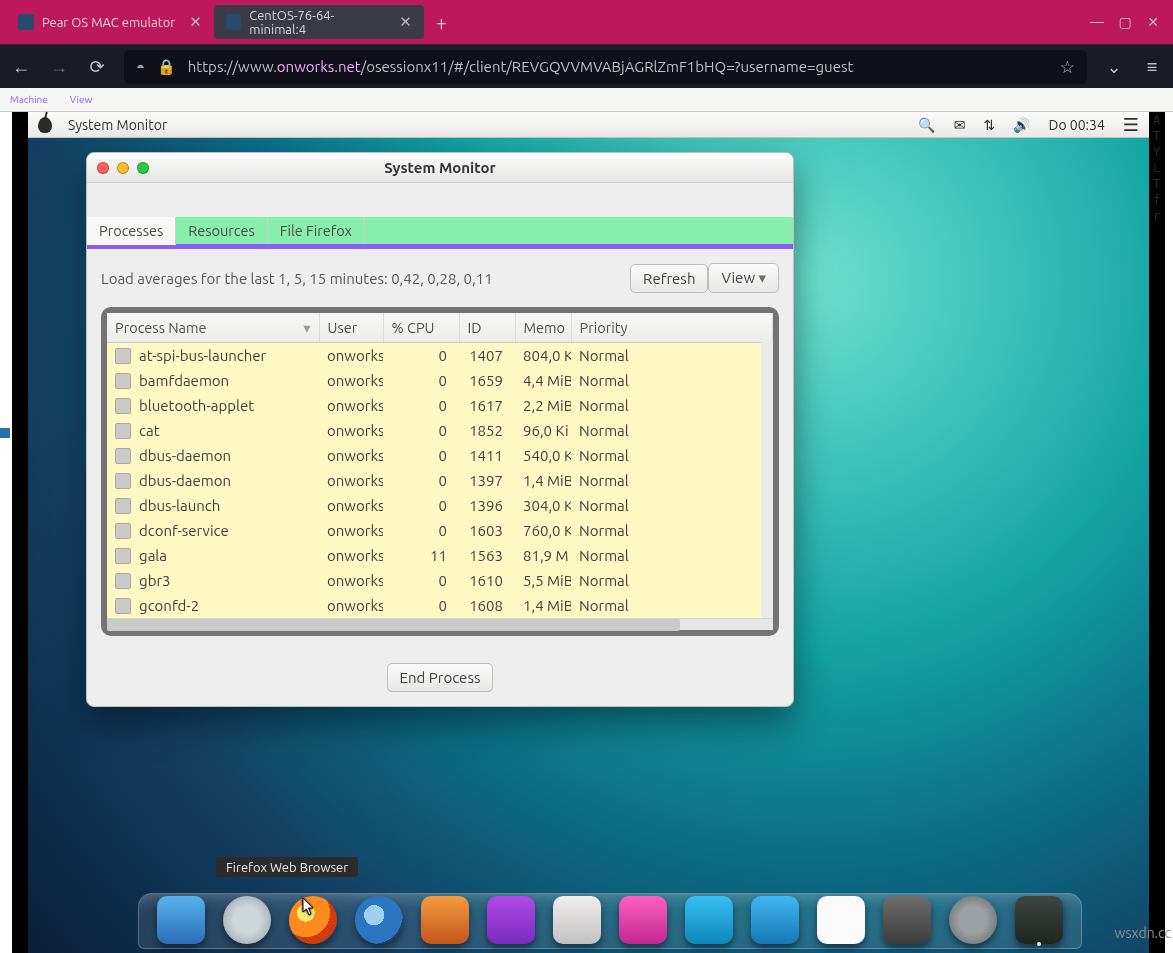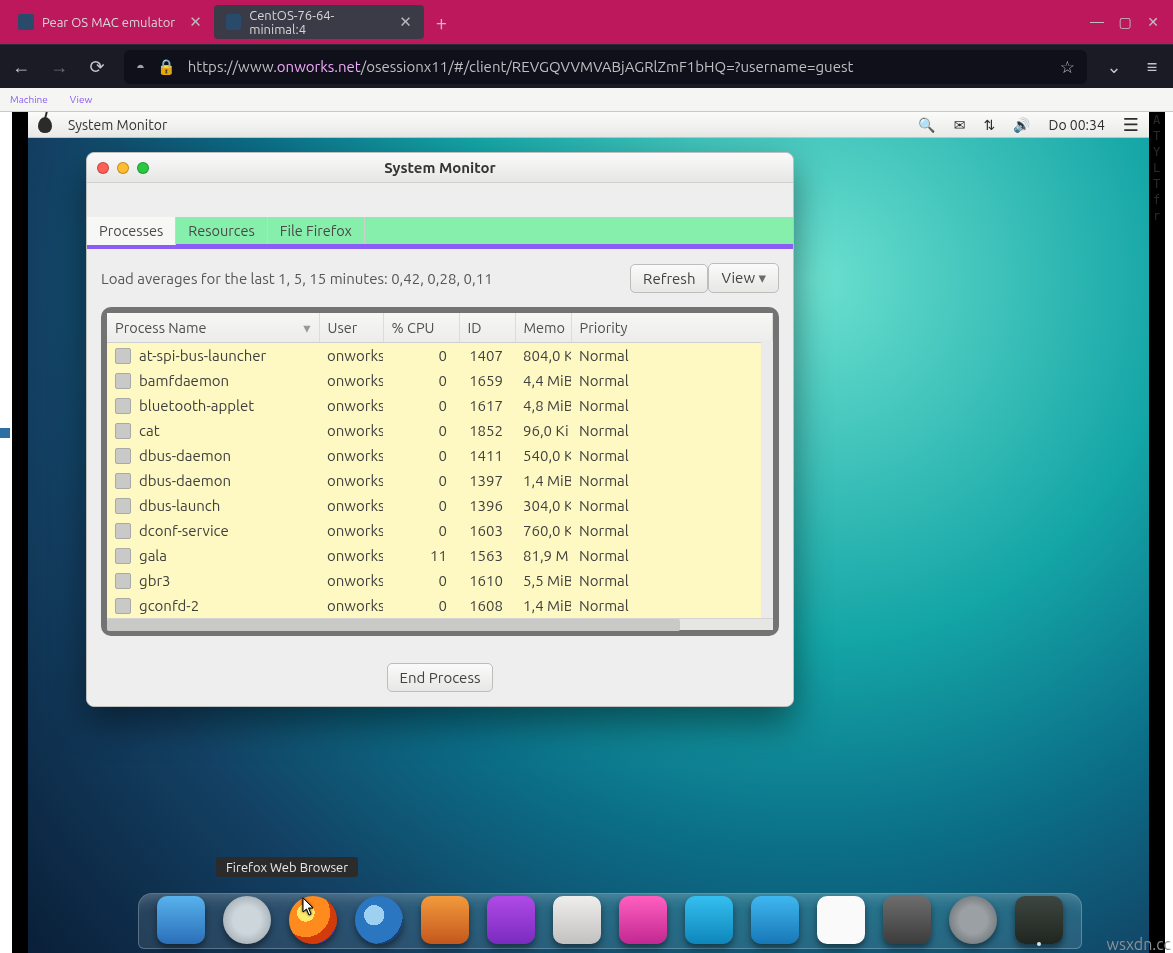--- a/index.html
+++ b/index.html
@@ -89,21 +89,21 @@
 .dock .app.round{ border-radius:50%; }
 .dot-ind{ width:4px;height:4px;background:#cdeafc;border-radius:50%;position:absolute;bottom:-2px;left:50%;transform:translateX(-50%); }
 .dock .slot{ position:relative; }
 
 .tooltip{ position:absolute; background:#2b2b2b; color:#eaeaea; font-size:13px; padding:3px 10px; border-radius:3px; white-space:nowrap;}
 .tooltip::after{ content:""; position:absolute; bottom:-5px; left:50%; transform:translateX(-50%); border:5px solid transparent; border-top-color:#2b2b2b;}
 
 .cursor{ position:absolute; width:14px; height:20px; pointer-events:none; }
 .cursor svg{ filter: drop-shadow(0 0 1px rgba(0,0,0,.9)); }
 
-.wm-corner{ position:absolute; right:2px; bottom:0; font-size:16px; color:#8f8f8f;text-align:right;}
+.wm-corner{ position:absolute; right:2px; bottom:12px; font-size:14px; color:#8f8f8f;text-align:right;}
 </style>
 </head>
 <body>
 
 <div class="fx-tabbar">
   <div class="fx-tab">
     <span class="ico" style="background:#2a4a6b"></span>
     <span>Pear OS MAC emulator </span>
     <span class="close">✕</span>
   </div>
@@ -225,21 +225,21 @@
                   <td class="num">0</td>
                   <td class="num">1659</td>
                   <td>4,4 MiB</td>
                   <td>Normal</td>
                 </tr>
                 <tr>
                   <td><span class="pico"></span>bluetooth-applet</td>
                   <td>onworks</td>
                   <td class="num">0</td>
                   <td class="num">1617</td>
-                  <td>4,8 MiB</td>
+                  <td>2,2 MiB</td>
                   <td>Normal</td>
                 </tr>
                 <tr>
                   <td><span class="pico"></span>cat</td>
                   <td>onworks</td>
                   <td class="num">0</td>
                   <td class="num">1852</td>
                   <td>96,0 Ki</td>
                   <td>Normal</td>
                 </tr>

